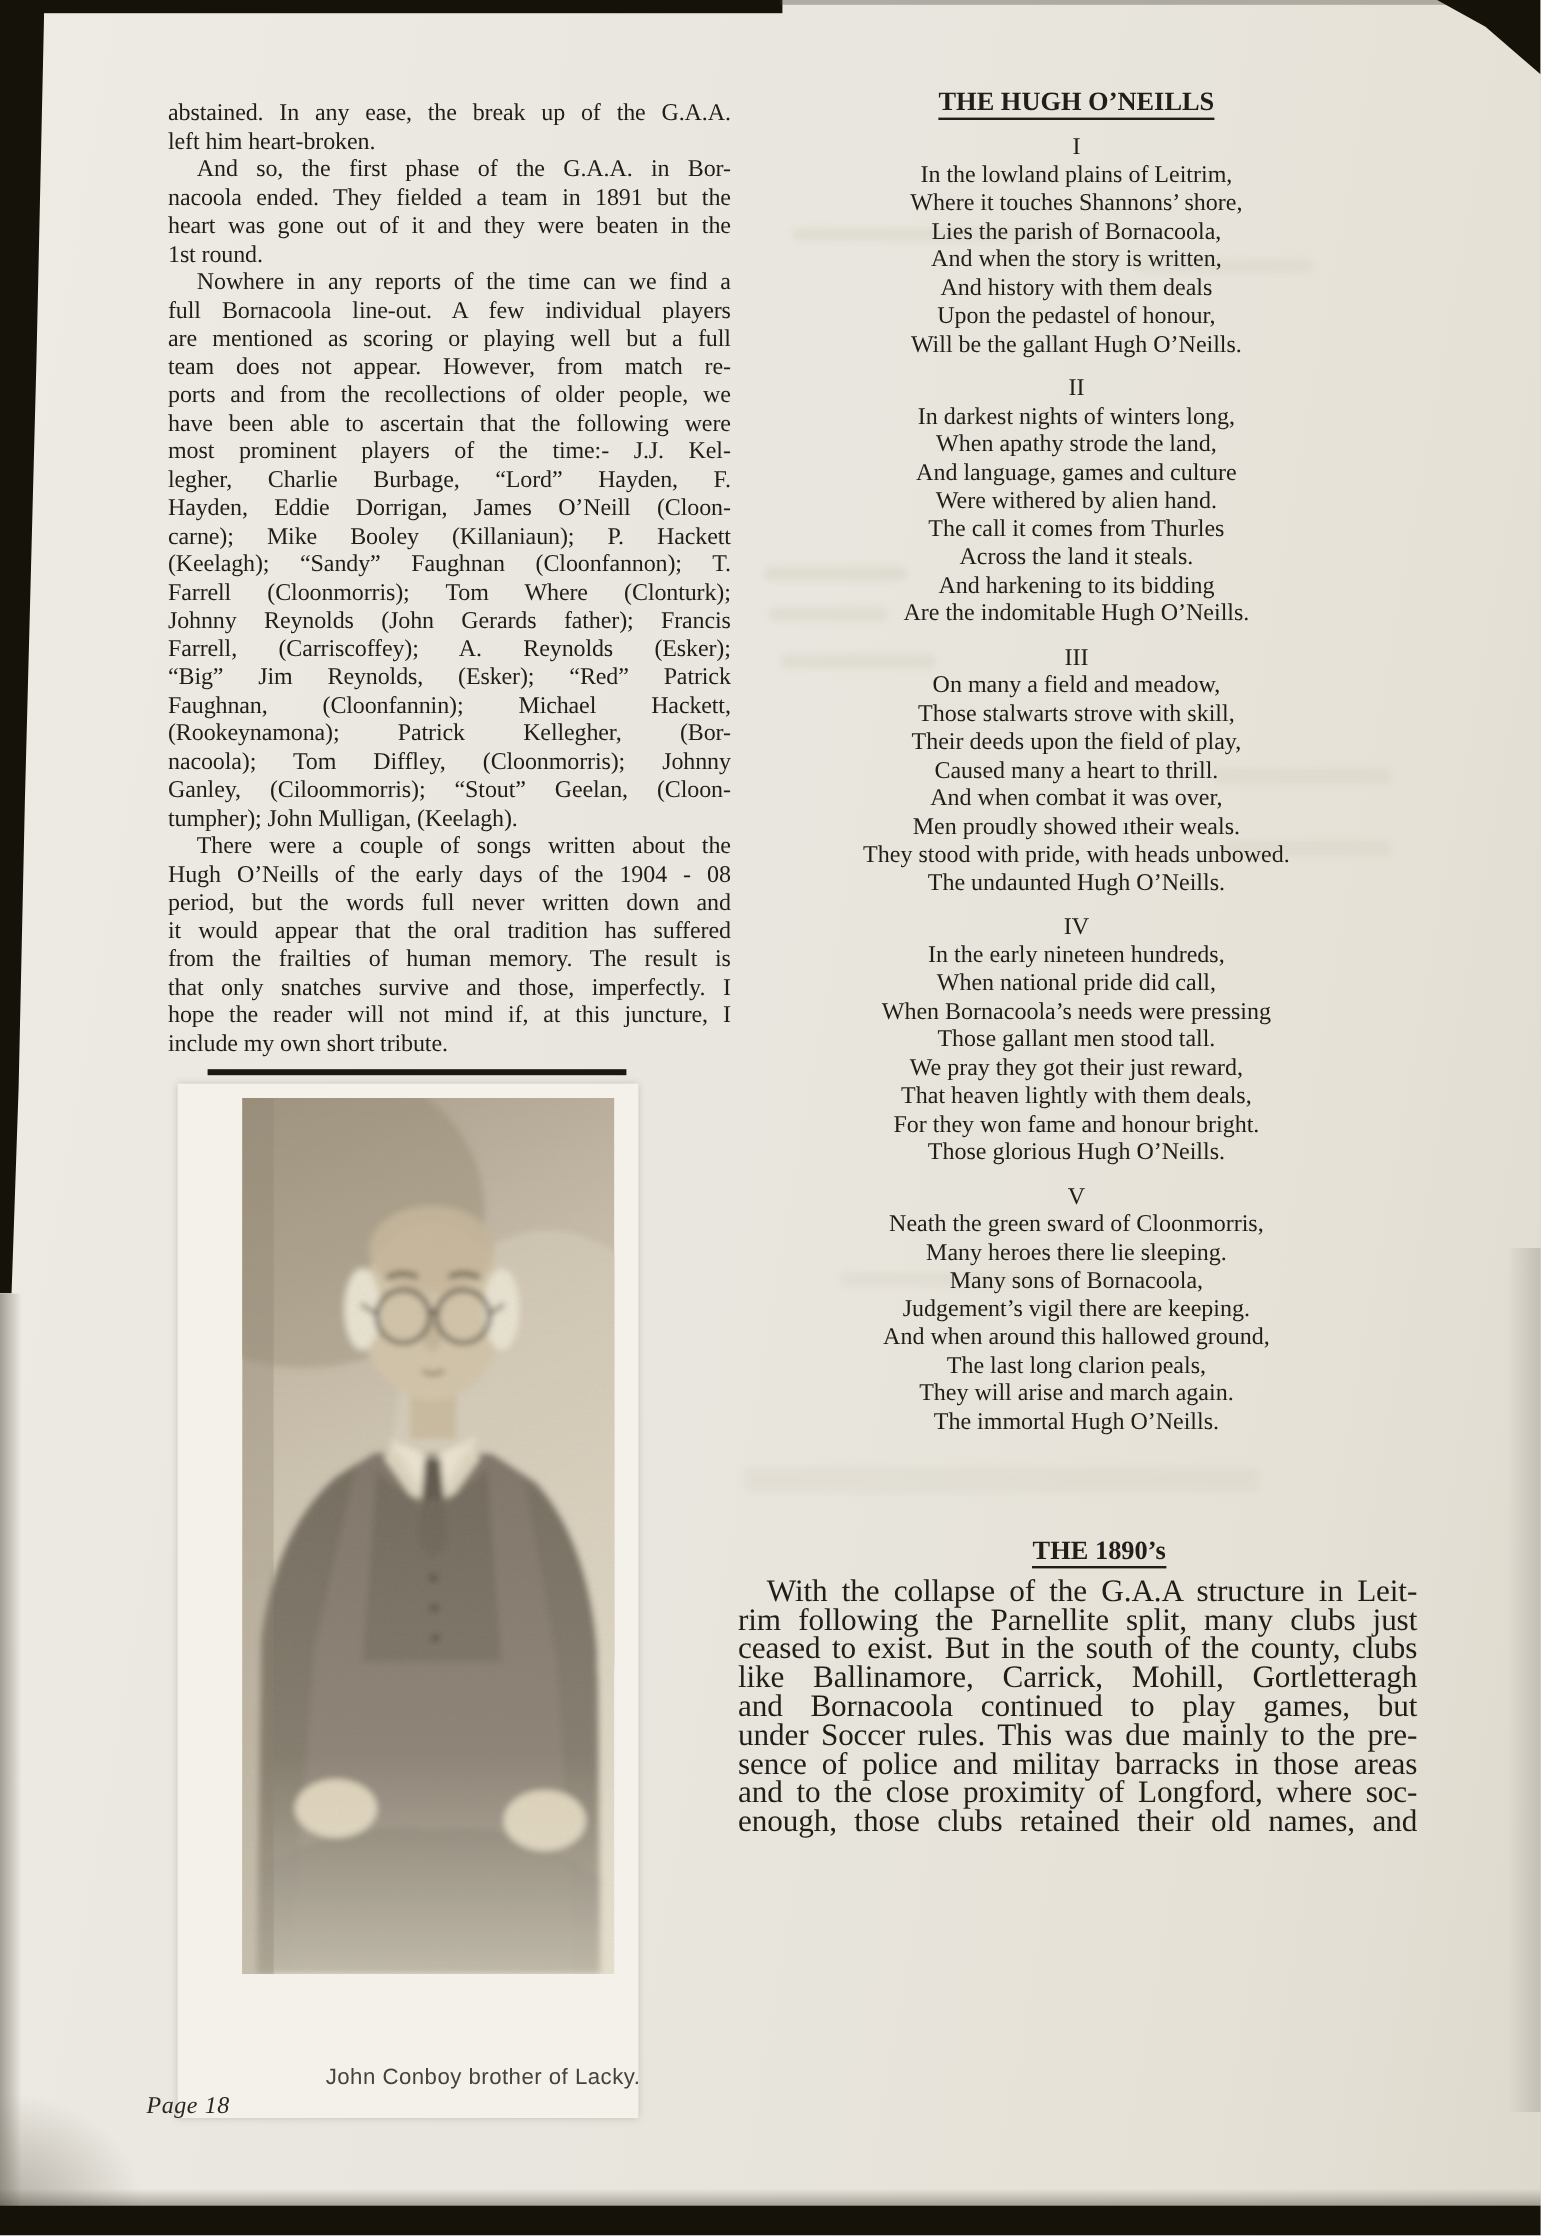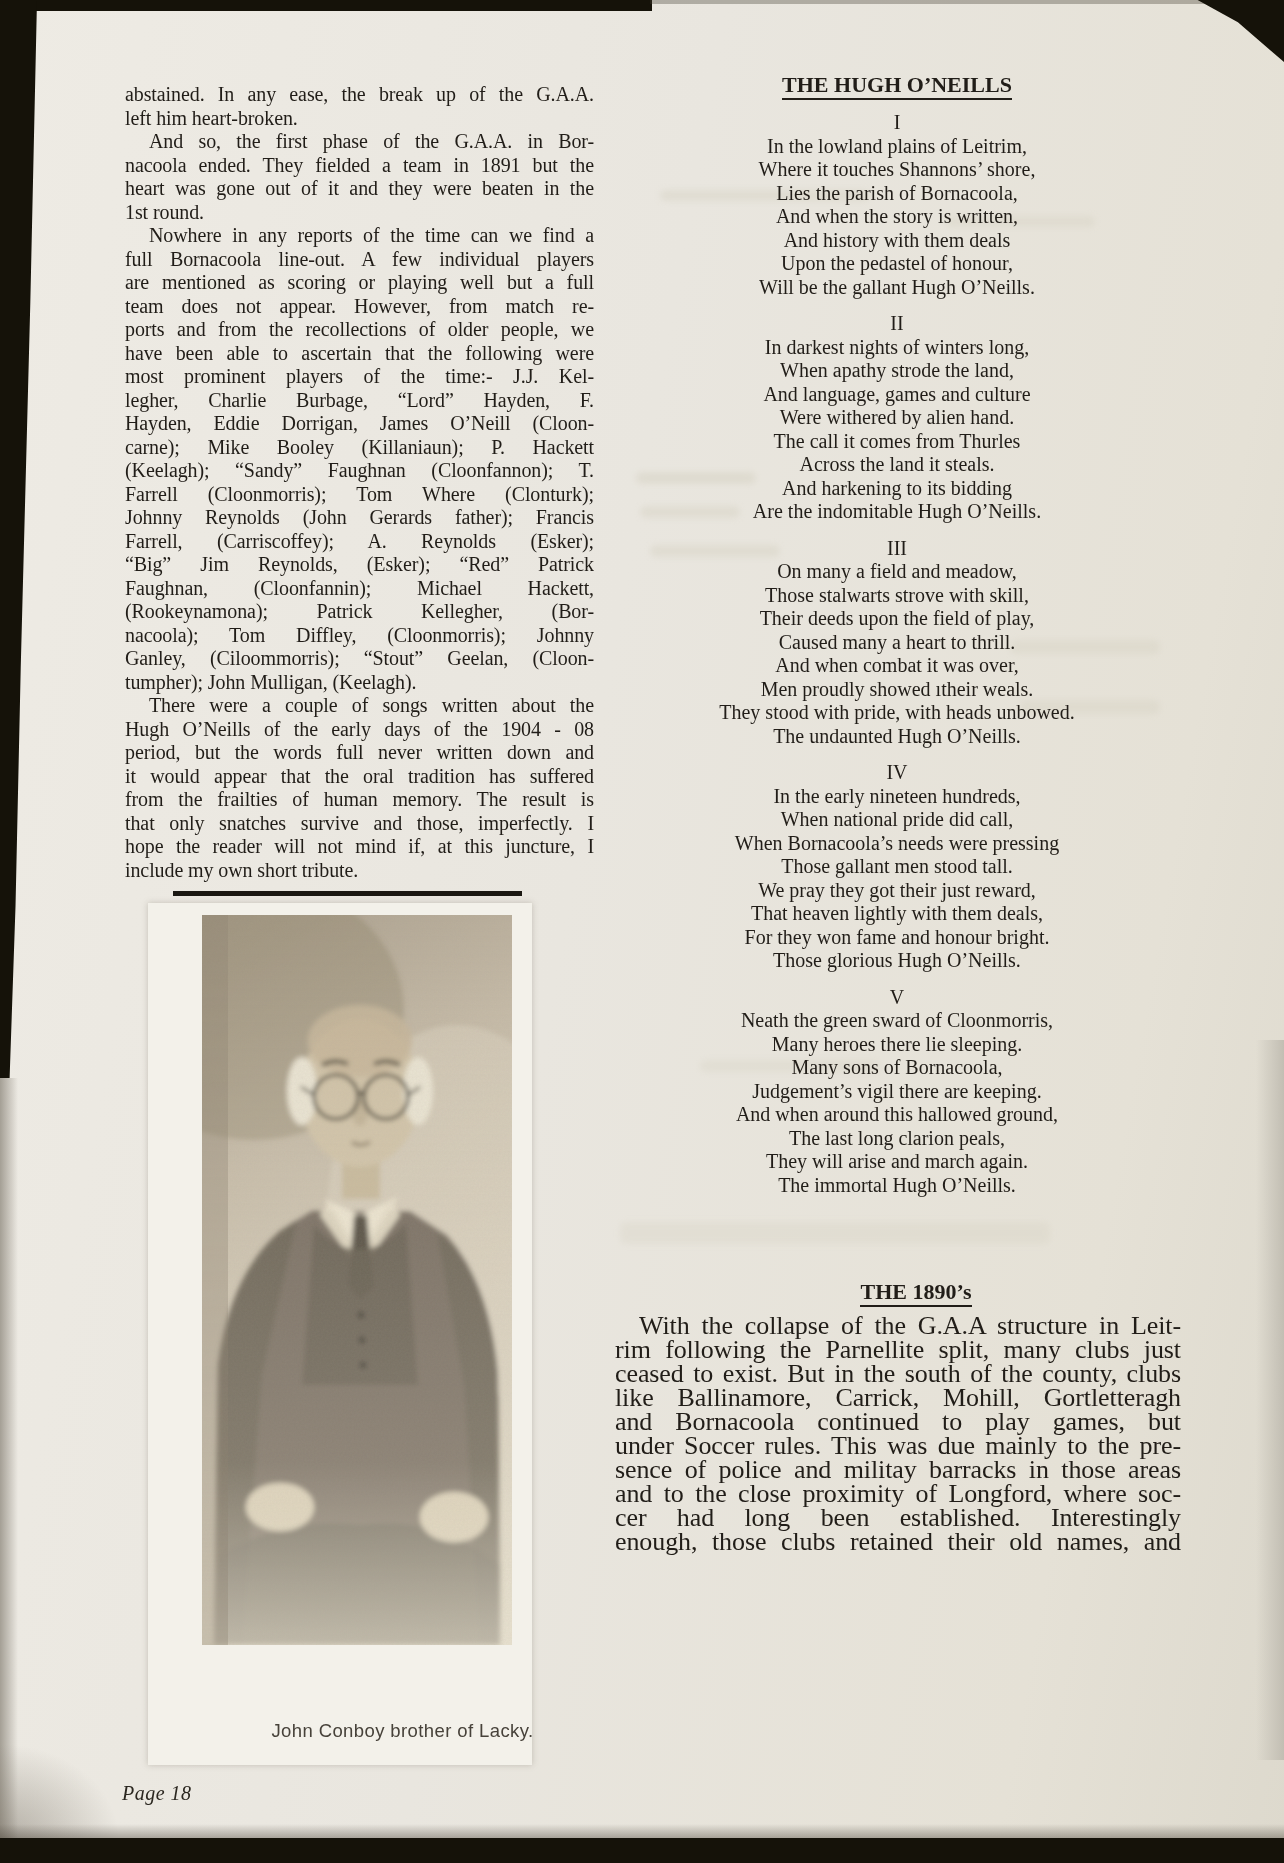--- a/index.html
+++ b/index.html
@@ -1,20 +1,20 @@
 <!DOCTYPE html>
 <html><head>
 <meta charset="utf-8">
 <style>
   html,body{margin:0;padding:0;width:1284px;height:1863px;overflow:hidden;background:#d8d5cc;}
   .page{position:relative;width:1284px;height:1863px;overflow:hidden;color:#211d18;
     background:linear-gradient(100deg,#eeebe4 0%,#e9e6df 45%,#e5e1d6 82%,#ddd9cd 100%);
     font-family:"Liberation Serif",serif;}
   
-  .leftcol{position:absolute;left:125px;top:83px;width:469px;z-index:3;}
+  .leftcol{position:absolute;left:140px;top:83px;width:469px;z-index:3;}
   .tl{font-size:20px;line-height:23.5px;letter-spacing:-0.1px;
       text-align:justify;text-align-last:justify;white-space:normal;}
   .tl.last{text-align-last:left;}
   .tl.ind{text-indent:24px;}
   .s90{font-size:26px;line-height:24px;}
   .poem{position:absolute;left:654px;top:72px;width:486px;text-align:center;z-index:3;}
   .poem-title{font-size:22px;font-weight:bold;line-height:26px;}
   .poem-title span{border-bottom:2.5px solid #211d18;padding-bottom:1px;}
   .numeral{font-size:20px;line-height:23.5px;margin-top:13px;}
   .pline{font-size:20px;line-height:23.5px;}
@@ -22,21 +22,21 @@
   .sec-heading{text-align:center;font-size:22px;font-weight:bold;line-height:28px;
     margin-bottom:8px;transform:translateX(18px);margin-top:40px;}
   .sec-heading span{border-bottom:2.5px solid #211d18;padding-bottom:1px;}
   
   .rule{position:absolute;left:173px;top:891px;width:349px;height:5px;background:#1b1812;z-index:3;}
   .photo-card{position:absolute;left:148px;top:903px;width:384px;height:862px;
     background:#f3f1ea;box-shadow:0 0 6px rgba(120,112,98,.35);z-index:2;}
   .photo{position:absolute;left:202px;top:915px;width:310px;height:730px;z-index:3;}
   .caption{position:absolute;left:230px;top:1720px;width:345px;text-align:center;z-index:4;
     font-family:Liberation Sans, sans-serif;font-size:18.5px;color:#47423a;letter-spacing:.4px;}
-  .pagenum{position:absolute;left:122px;top:1782px;font-style:italic;font-size:20px;
+  .pagenum{position:absolute;left:122px;top:1744px;font-style:italic;font-size:20px;
     color:#2b2720;z-index:4;letter-spacing:.5px;}
   
   .ghost{position:absolute;background:#d3cfbf;filter:blur(3px);border-radius:6px;z-index:1;}
   
   .edge{position:absolute;z-index:6;}
   .edge-top{left:0;top:0;width:652px;height:11px;background:#151209;}
   .edge-top2{left:650px;top:0;width:560px;height:4px;background:rgba(70,63,52,.35);}
   .edge-tr{right:0;top:0;width:96px;height:62px;background:#151209;
     clip-path:polygon(10% 0,100% 0,100% 100%,52% 36%);}
   .edge-left{left:0;top:0;width:37px;height:1078px;background:#151209;
@@ -158,21 +158,20 @@
     <div class="sec-heading"><span>THE 1890’s</span></div>
     <div id="sec1890-lines">
         <div class="tl s90 ind">With the collapse of the G.A.A structure in Leit-</div>
         <div class="tl s90">rim following the Parnellite split, many clubs just</div>
         <div class="tl s90">ceased to exist. But in the south of the county, clubs</div>
         <div class="tl s90">like Ballinamore, Carrick, Mohill, Gortletteragh</div>
         <div class="tl s90">and Bornacoola continued to play games, but</div>
         <div class="tl s90">under Soccer rules. This was due mainly to the pre-</div>
         <div class="tl s90">sence of police and militay barracks in those areas</div>
         <div class="tl s90">and to the close proximity of Longford, where soc-</div>
-        <div class="tl s90">cer had long been established. Interestingly</div>
         <div class="tl s90">enough, those clubs retained their old names, and</div>
       </div>
   </div>
 
   <div class="rule"></div>
   <div class="photo-card"></div>
   <svg class="photo" viewBox="0 0 310 730" xmlns="http://www.w3.org/2000/svg">
     <defs>
       <linearGradient id="pbg" x1="0" y1="0" x2="0.25" y2="1">
         <stop offset="0" stop-color="#a99e8c"></stop>

